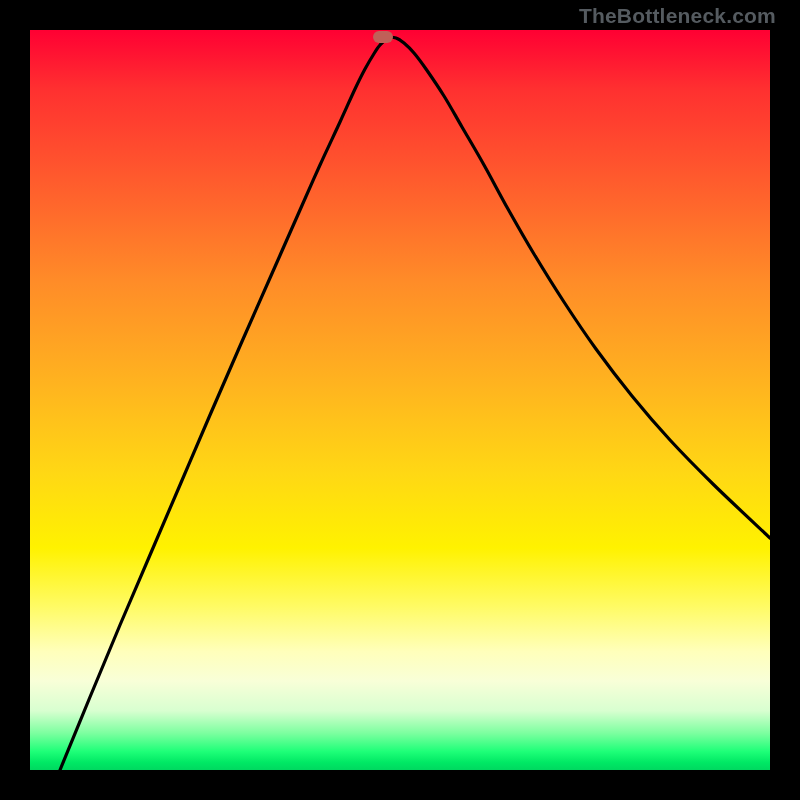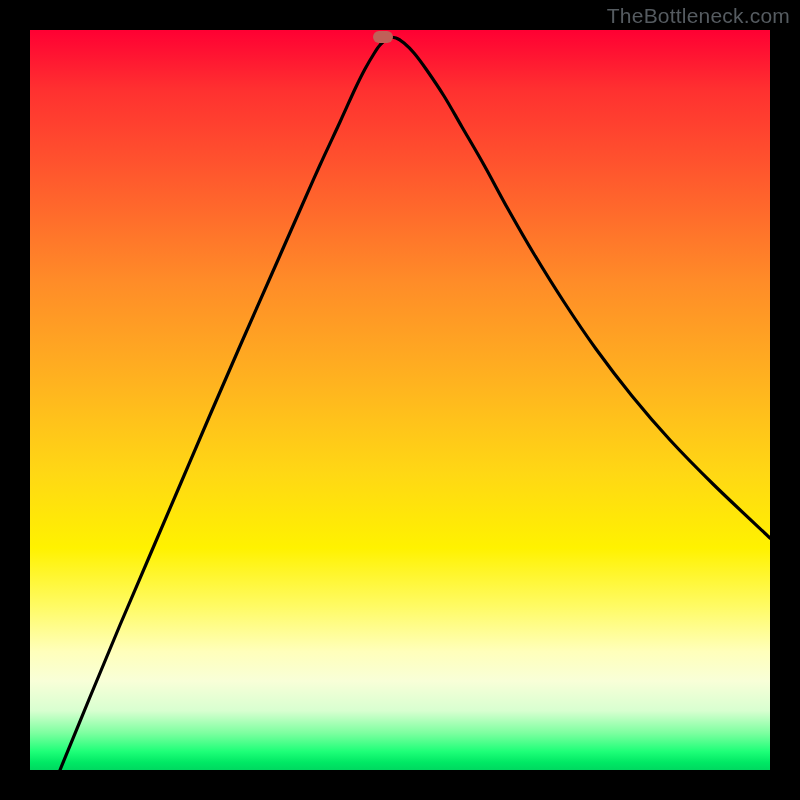--- a/index.html
+++ b/index.html
@@ -49,25 +49,25 @@
     position: absolute;
     width: 20px;
     height: 12px;
     background: #c06058;
     border-radius: 6px;
     transform: translate(-50%, -50%);
   }
   .watermark {
     position: absolute;
     top: 4px;
-    right: 10px;
+    right: 24px;
     color: #555b60;
     font-size: 21px;
     letter-spacing: 0.2px;
-    font-weight: 400;
+    font-weight: 700;
   }
 </style>
 </head>
 <body>
 
 <div class="watermark">TheBottleneck.com</div>
 
 <div class="frame">
   <div class="gradient"></div>
 

